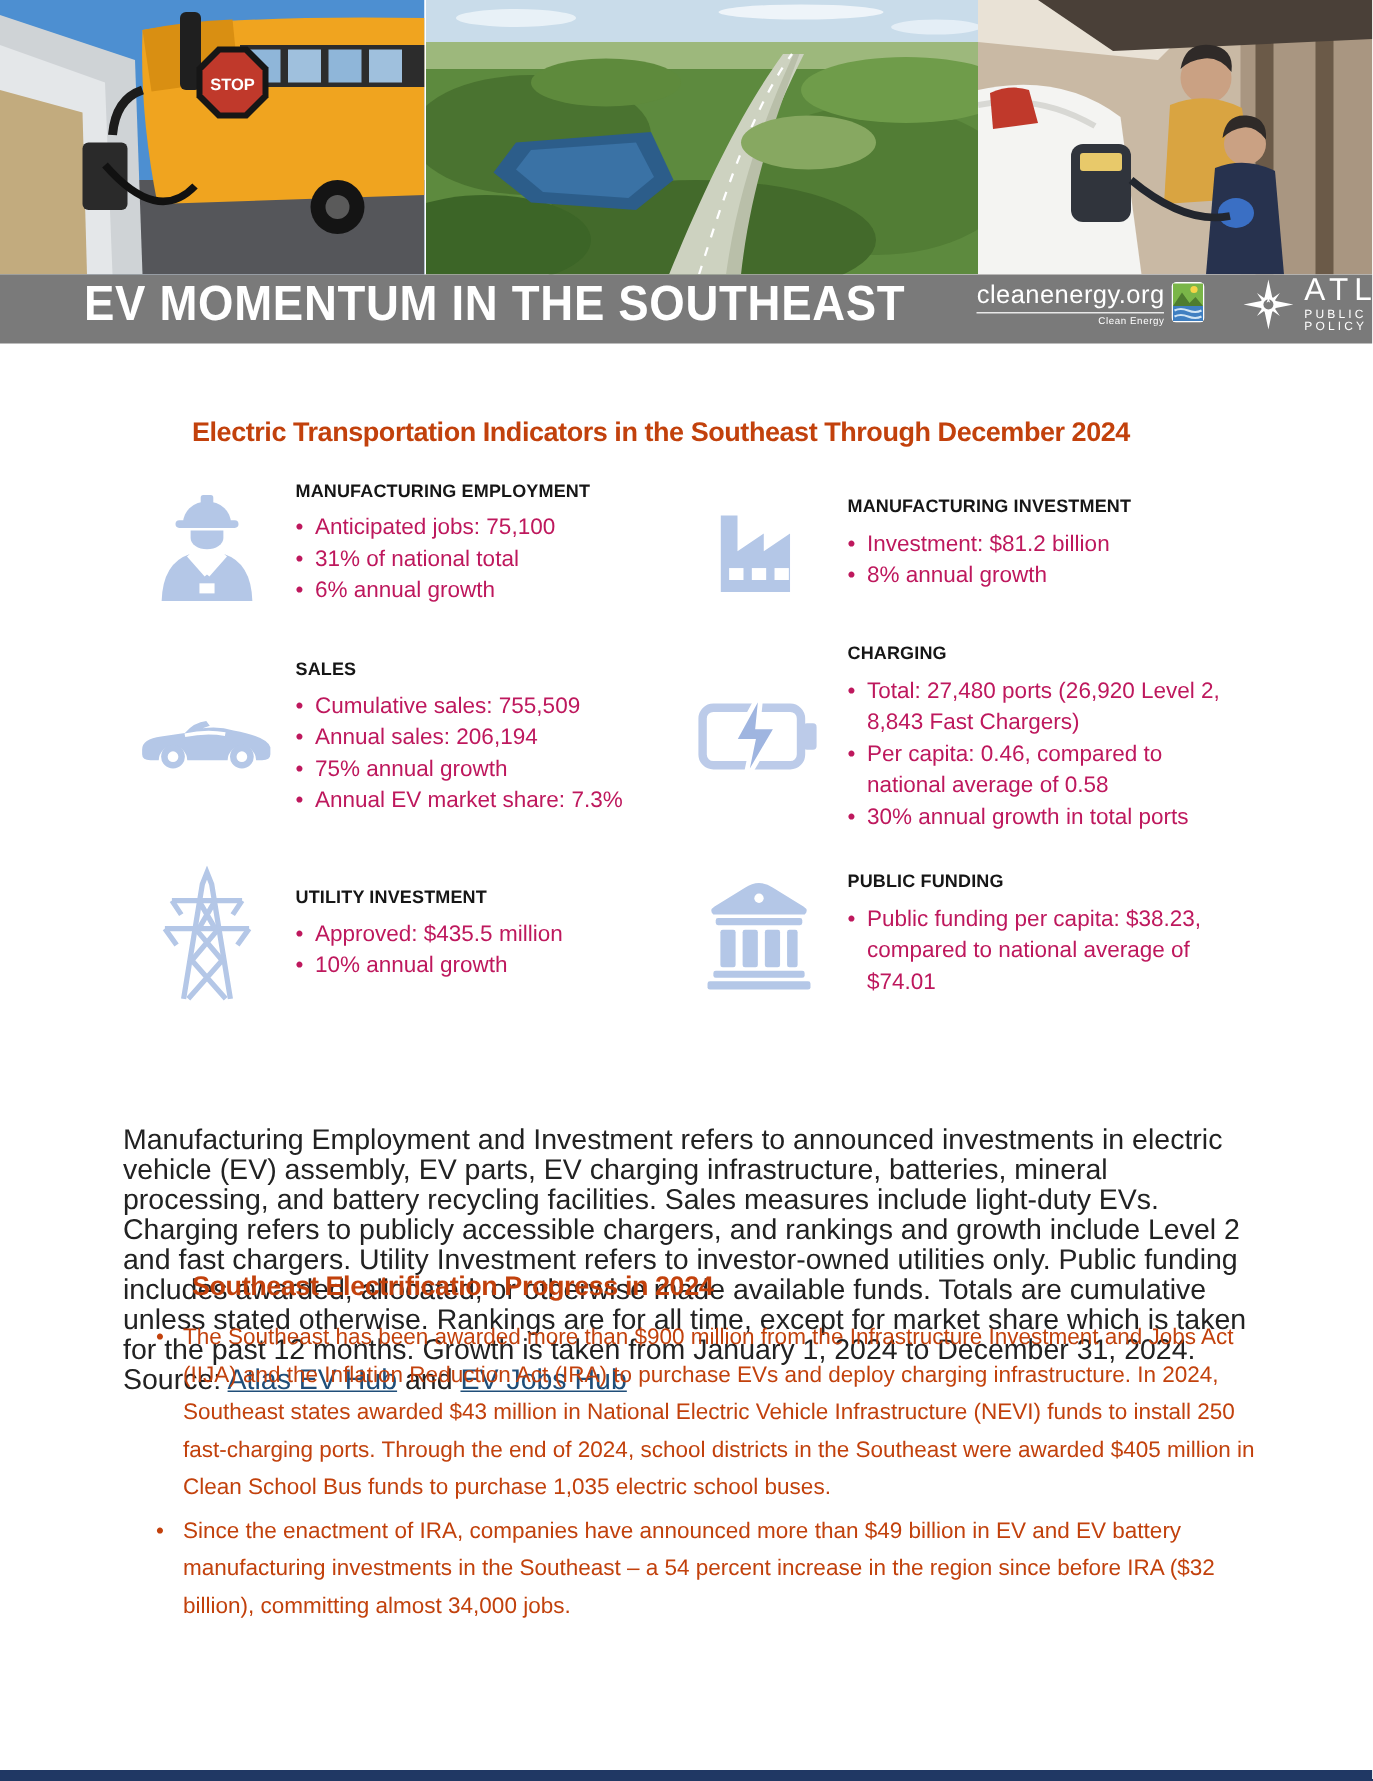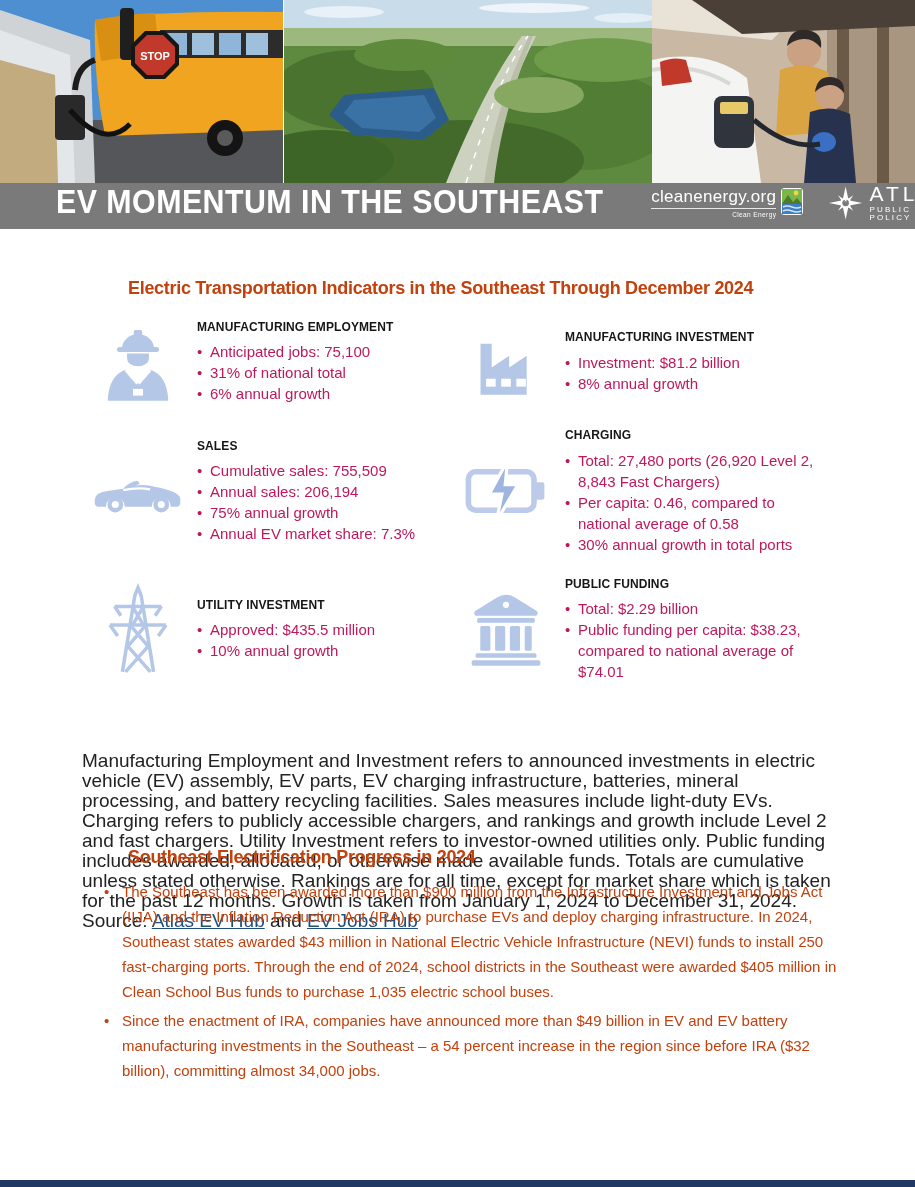--- a/index.html
+++ b/index.html
@@ -296,21 +296,20 @@
             <rect x="74" y="44" width="9" height="32" rx="2"></rect>
             <rect x="11" y="79" width="78" height="6" rx="2"></rect>
             <rect x="6" y="88" width="88" height="7" rx="2"></rect>
           </g>
           <circle cx="50" cy="17" r="4" fill="#ffffff"></circle>
         </svg>
       </div>
       <div class="card-body">
         <div class="card-title">PUBLIC FUNDING</div>
         <ul class="card-bullets">
-          <li>Total: $2.29 billion</li>
           <li>Public funding per capita: $38.23, compared to national average of $74.01</li>
         </ul>
       </div>
     </div>
 
   </div>
 
   <p class="footnote"><span>Manufacturing Employment and Investment refers to announced investments in electric vehicle (EV) assembly, EV parts, EV charging infrastructure, batteries, mineral processing, and battery recycling facilities. Sales measures include light-duty EVs. Charging refers to publicly accessible chargers, and rankings and growth include Level 2 and fast chargers. Utility Investment refers to investor-owned utilities only. Public funding includes awarded, allocated, or otherwise made available funds. Totals are cumulative unless stated otherwise. Rankings are for all time, except for market share which is taken for the past 12 months. Growth is taken from January 1, 2024 to December 31, 2024. Source: </span><a>Atlas EV Hub</a><span> and </span><a>EV Jobs Hub</a></p>
 
   <div class="h2 h2-progress">Southeast Electrification Progress in 2024</div>

